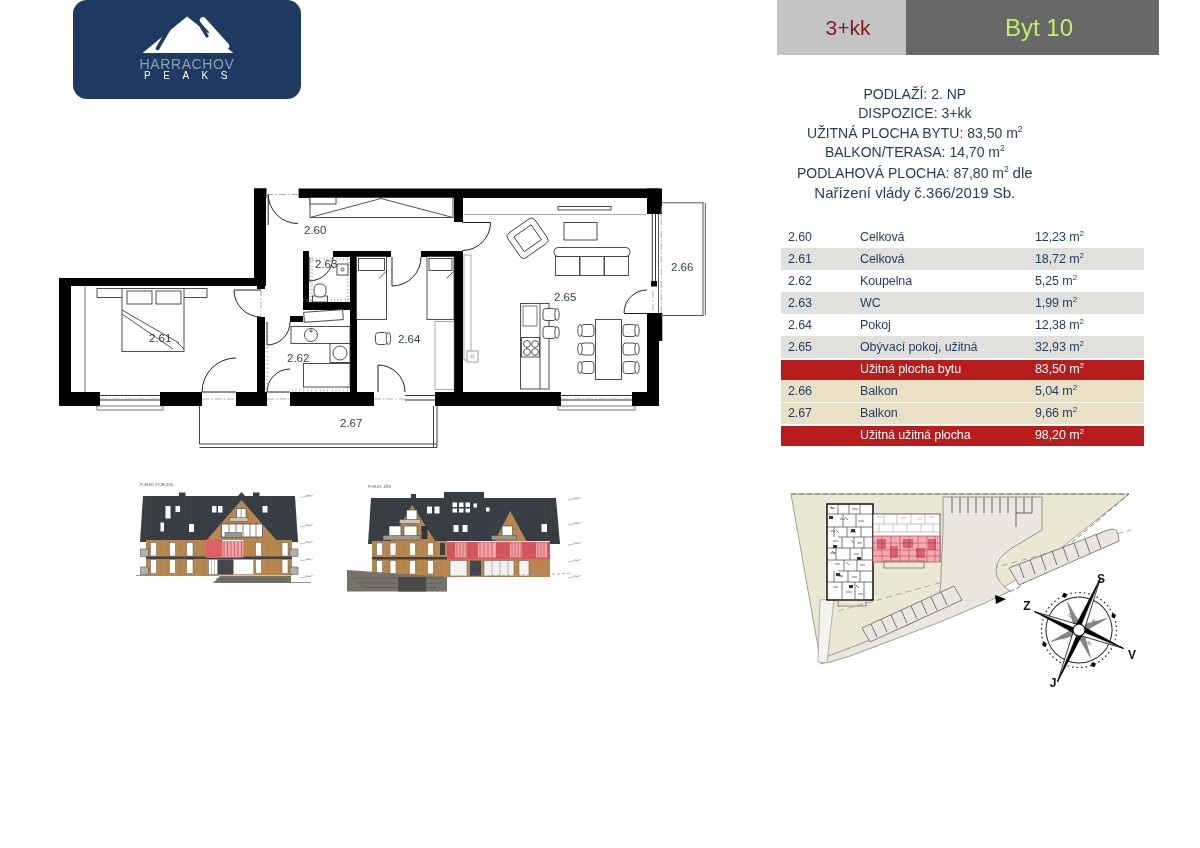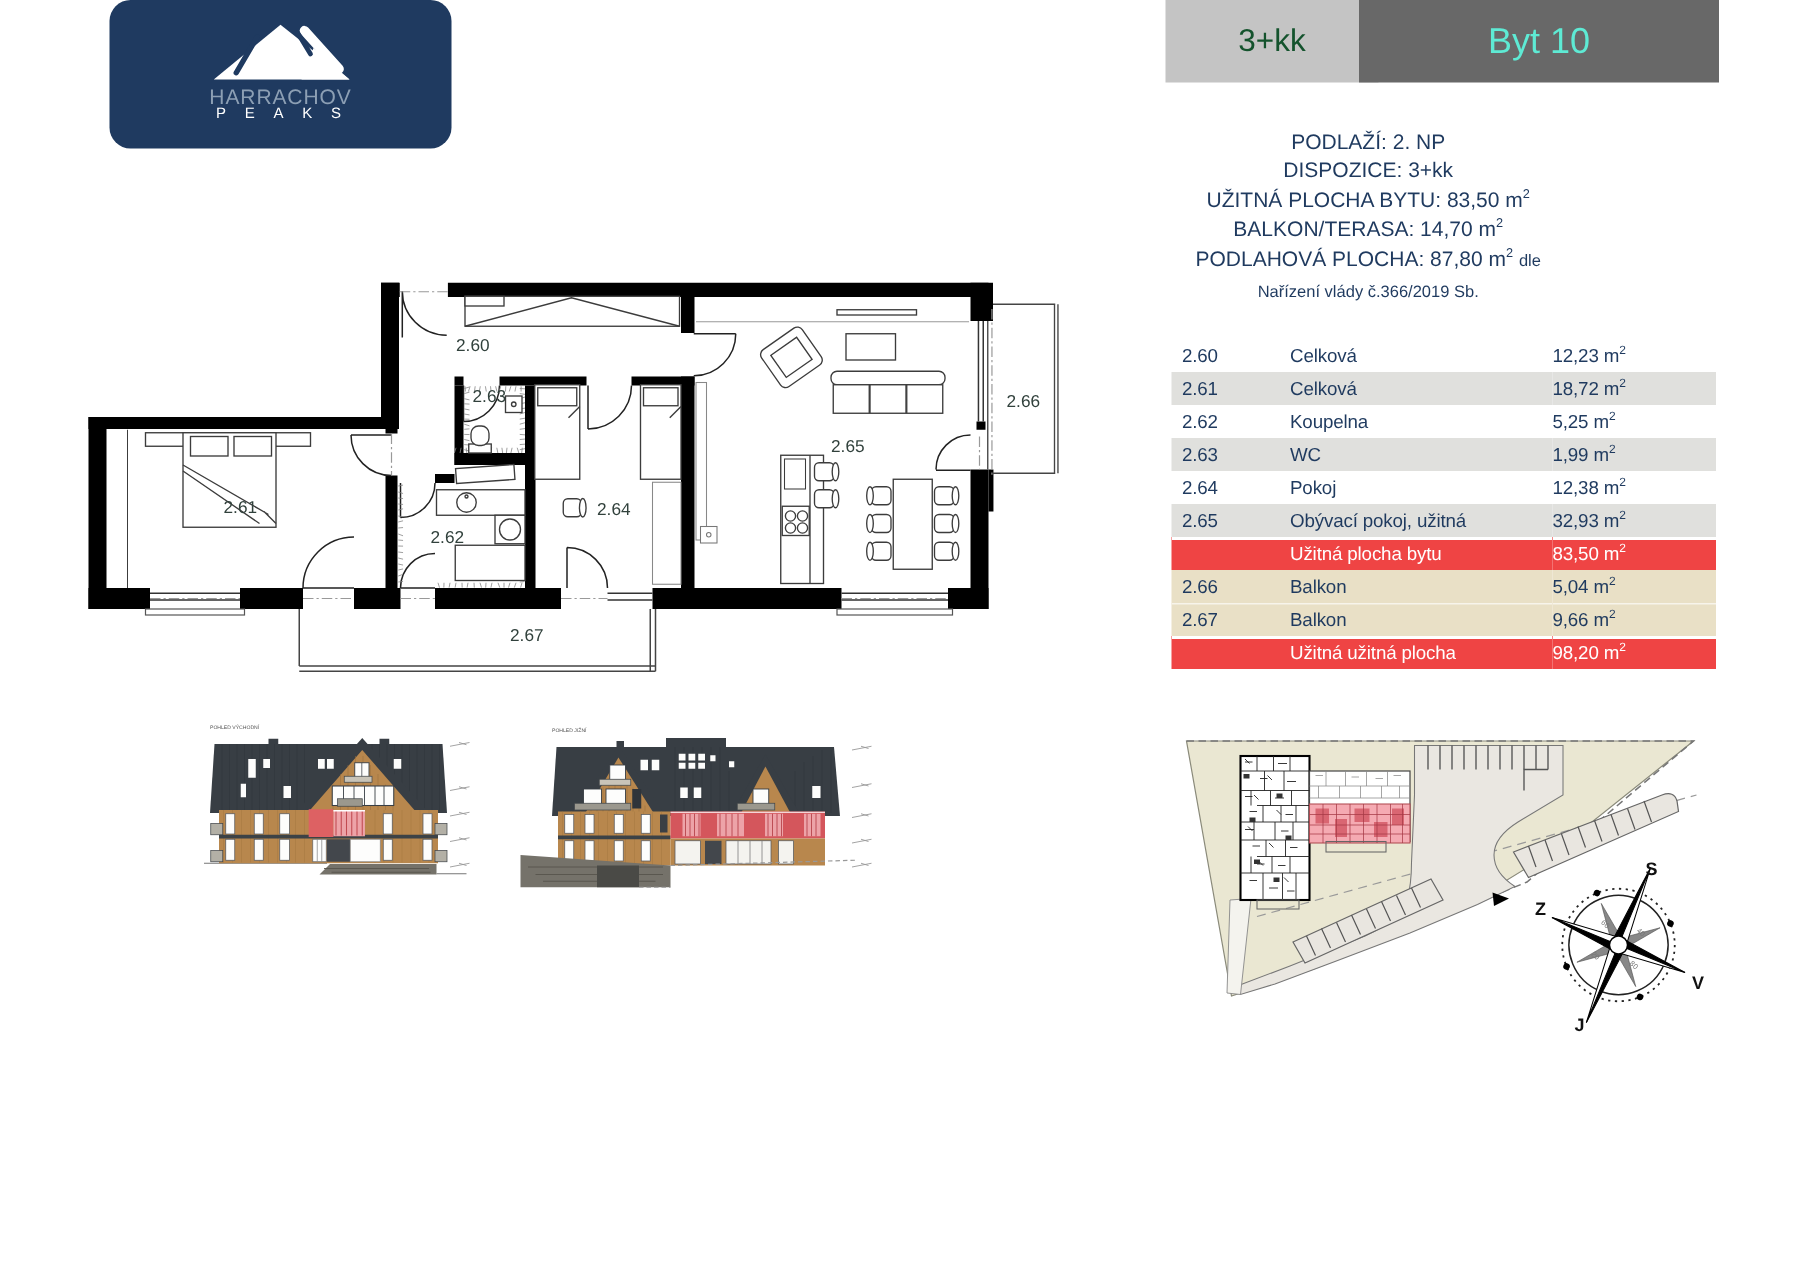--- a/index.html
+++ b/index.html
@@ -1,37 +1,37 @@
 <!DOCTYPE html>
 <html lang="cs"><head>
 <meta charset="utf-8">
 <title>Byt 10</title>
 <style>
   html,body{margin:0;padding:0;background:#fff;}
   .page{position:relative;width:1200px;height:848px;background:#fff;overflow:hidden;
         font-family:"Liberation Sans",sans-serif;}
   .abs{position:absolute;}
   .logo{left:73px;top:0;width:228px;height:99px;background:#1f3a60;border-radius:14px;}
-  .h1{left:777px;top:0;width:142px;height:55px;background:#c4c4c4;color:#14532d;
+  .h1{left:777px;top:0;width:142px;height:55px;background:#c4c4c4;color:#7f1d1d;
       font-size:21px;text-align:center;line-height:55px;}
-  .h2{left:906px;top:0;width:240px;height:55px;background:#686868;color:#5eead4;
-      font-size:24px;text-align:center;line-height:55px;}
+  .h2{left:906px;top:0;width:240px;height:55px;background:#686868;color:#bef264;
+      font-size:24px;text-align:center;line-height:55px;padding-left:13px;}
   .info{left:797px;top:85px;color:#1f3a5f;font-size:14px;line-height:19.4px;white-space:nowrap;text-align:center;}
   .info sup{font-size:8.5px;line-height:0;vertical-align:6px;}
-  .info .sm{font-size:11px;}
+  .info .sm{font-size:15px;}
   table.tbl{position:absolute;left:781px;top:226px;width:363px;border-collapse:collapse;
       font-size:12.5px;color:#1f3a5f;letter-spacing:-0.1px;}
   table.tbl td{padding:0;height:22px;vertical-align:middle;}
   .tbl td.c1{width:72px;padding-left:7px;}
   .tbl td.c2{width:175px;}
   .tbl td.c3{text-align:left;padding-right:20px;}
   .tbl td sup{font-size:8px;line-height:0;vertical-align:5px;}
   tr.g td{background:#e0e0dd;}
   tr.b td{background:#e9e0c6;}
-  tr.n td{background:#ef4444;color:#fff;box-shadow:inset 0 2px 0 #fff;}
+  tr.n td{background:#b91c1c;color:#fff;box-shadow:inset 0 2px 0 #fff;}
   tr.b2 td{box-shadow:inset 0 1px 0 rgba(255,255,255,.65);}
   svg text{font-family:"Liberation Sans",sans-serif;}
 </style>
 </head>
 <body>
 <div class="page">
 
   <div class="abs logo">
     <svg width="228" height="99" viewBox="0 0 228 99">
       <polygon points="69.5,53 114,16.5 160,53" fill="#fff"></polygon>

